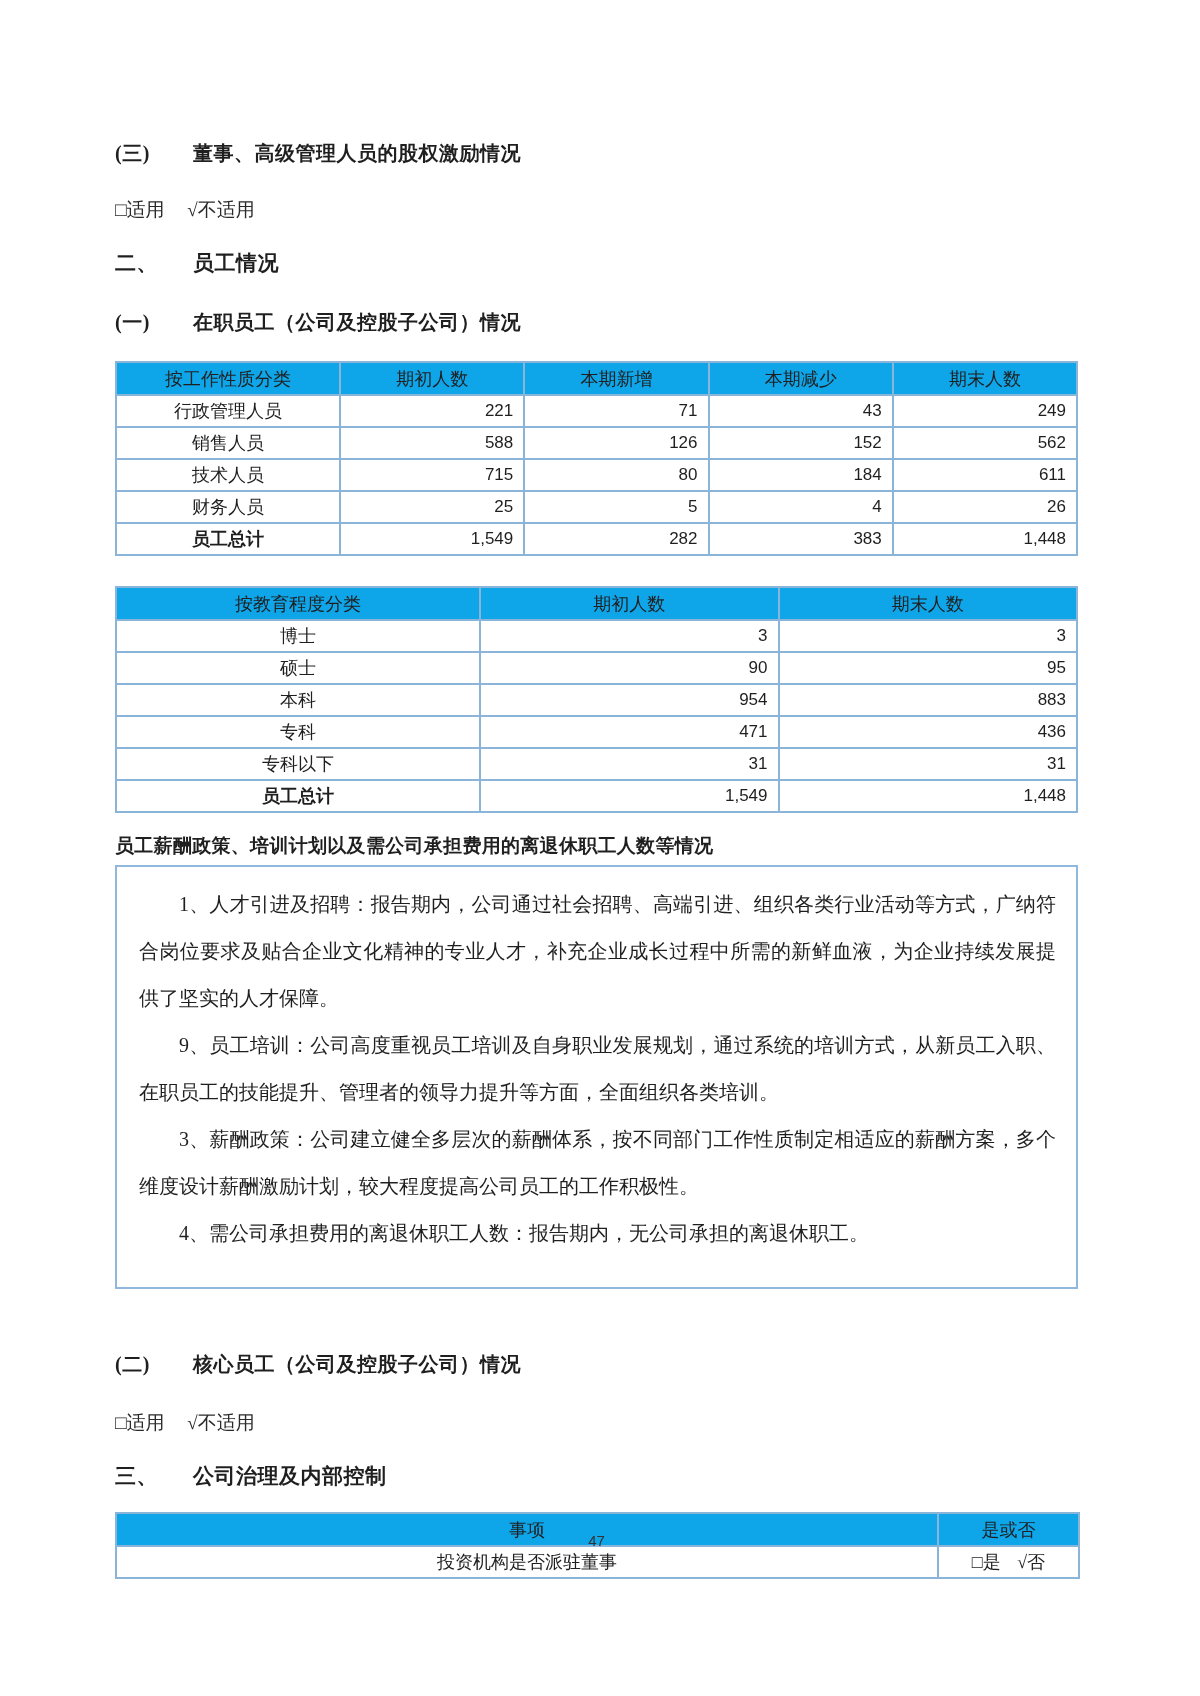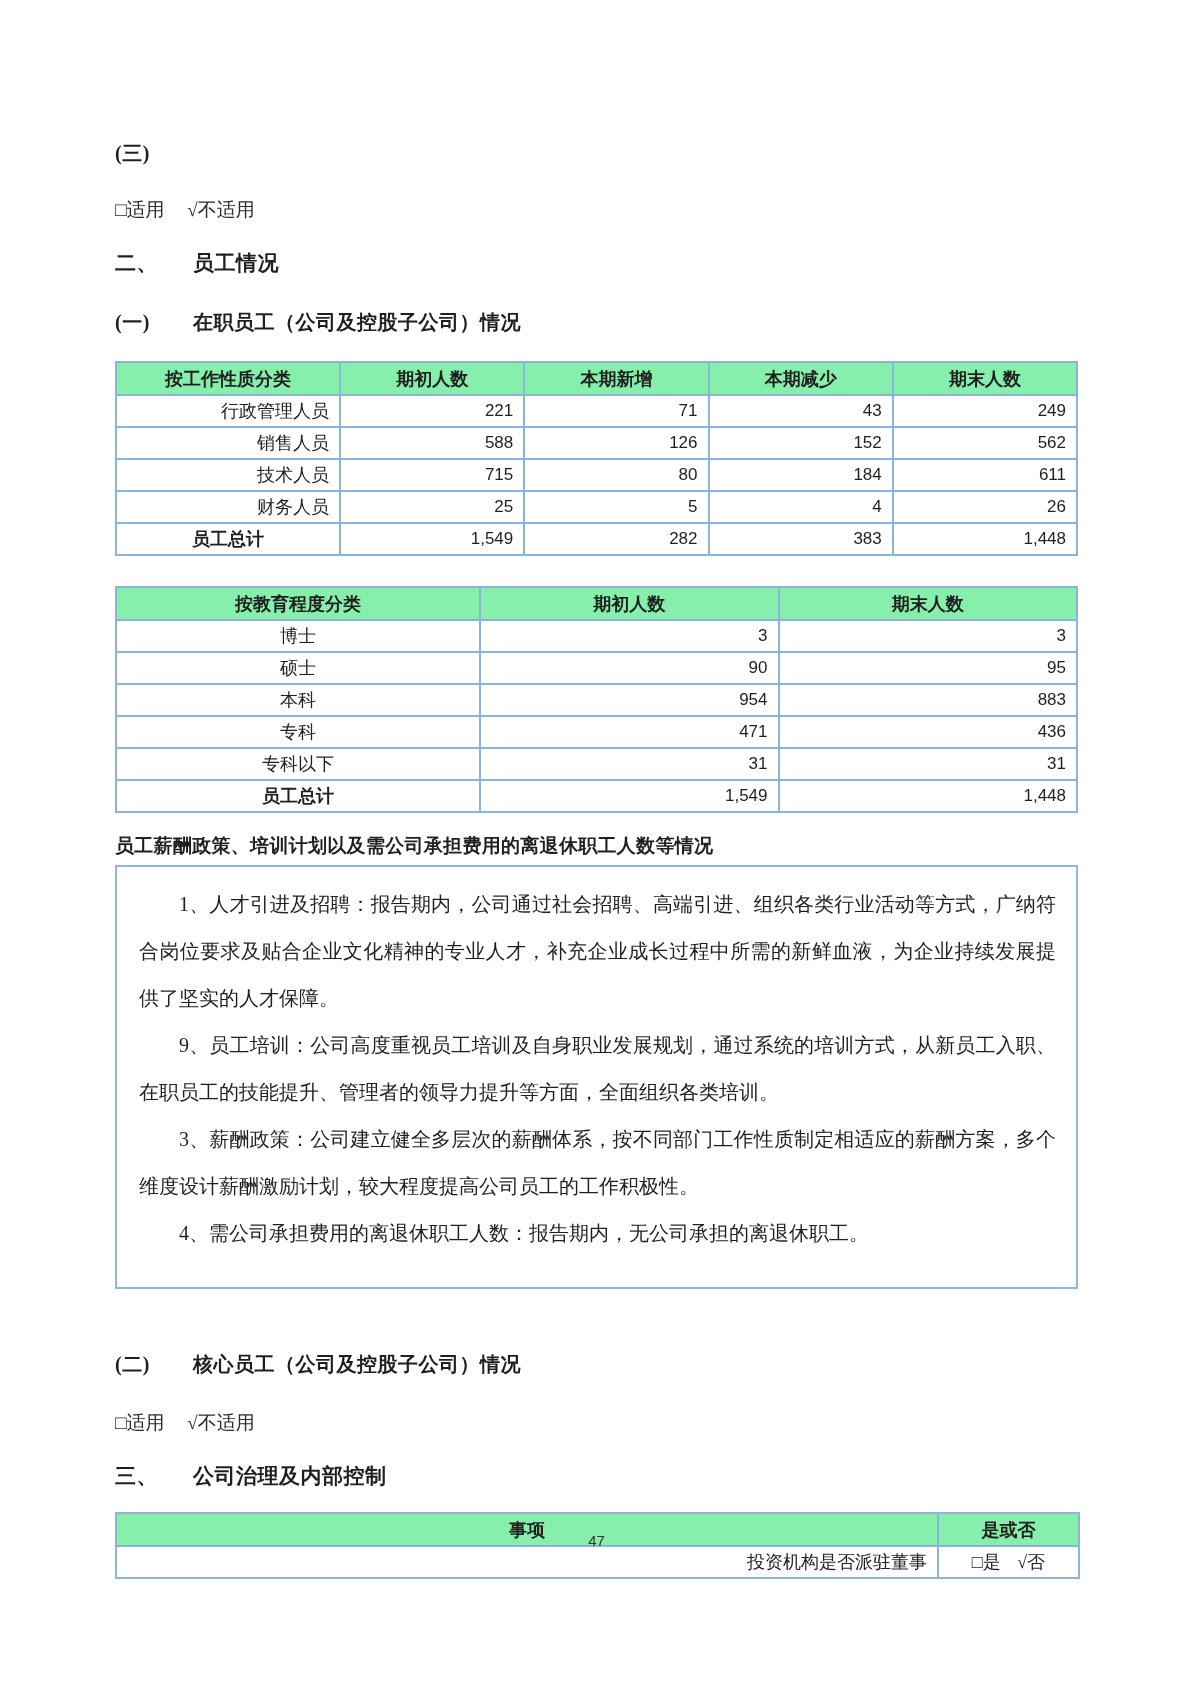--- a/index.html
+++ b/index.html
@@ -44,31 +44,31 @@
   td, th {
     border: 2px solid #8ab4d8;
     font-size: 18px;
     padding: 3px 10px;
     height: 30px;
     overflow: hidden;
     white-space: nowrap;
   }
   table { border: 2px solid #6f9fc9; }
   th {
-    background: #86efac;
-    font-weight: bold;
+    background: #0ea5e9;
+    font-weight: normal;
     text-align: center;
     height: 33px;
   }
   td.num {
     text-align: right;
     font-family: "Liberation Sans", "DejaVu Sans", sans-serif;
     font-size: 17px;
   }
-  td.label-left   { text-align: right; }
+  td.label-left   { text-align: center; }
   td.label-center { text-align: center; border-radius: 16px; }
   td.total-label  { font-weight: bold; text-align: center; }
   .policy-heading {
     font-weight: bold;
     font-size: 19px;
     margin-top: 20px;
     letter-spacing: 0.3px;
   }
   .policy-box {
     margin-top: 6px;
@@ -108,20 +108,21 @@
   .edu-col-cat { width: 364px; }
 </style>
 </head>
 <body>
 
 <div class="page">
   <div class="content">
 
     <div class="heading h-sub mt-equity">
       <span class="h-index">(三)</span>
+      <span class="h-title">董事、高级管理人员的股权激励情况</span>
     </div>
 
     <div class="applicability mt-applic1">
       <span class="opt">□适用</span>
       <span class="opt">√不适用</span>
     </div>
 
     <div class="heading h-main mt-employees">
       <span class="h-index">二、</span>
       <span class="h-title">员工情况</span>

